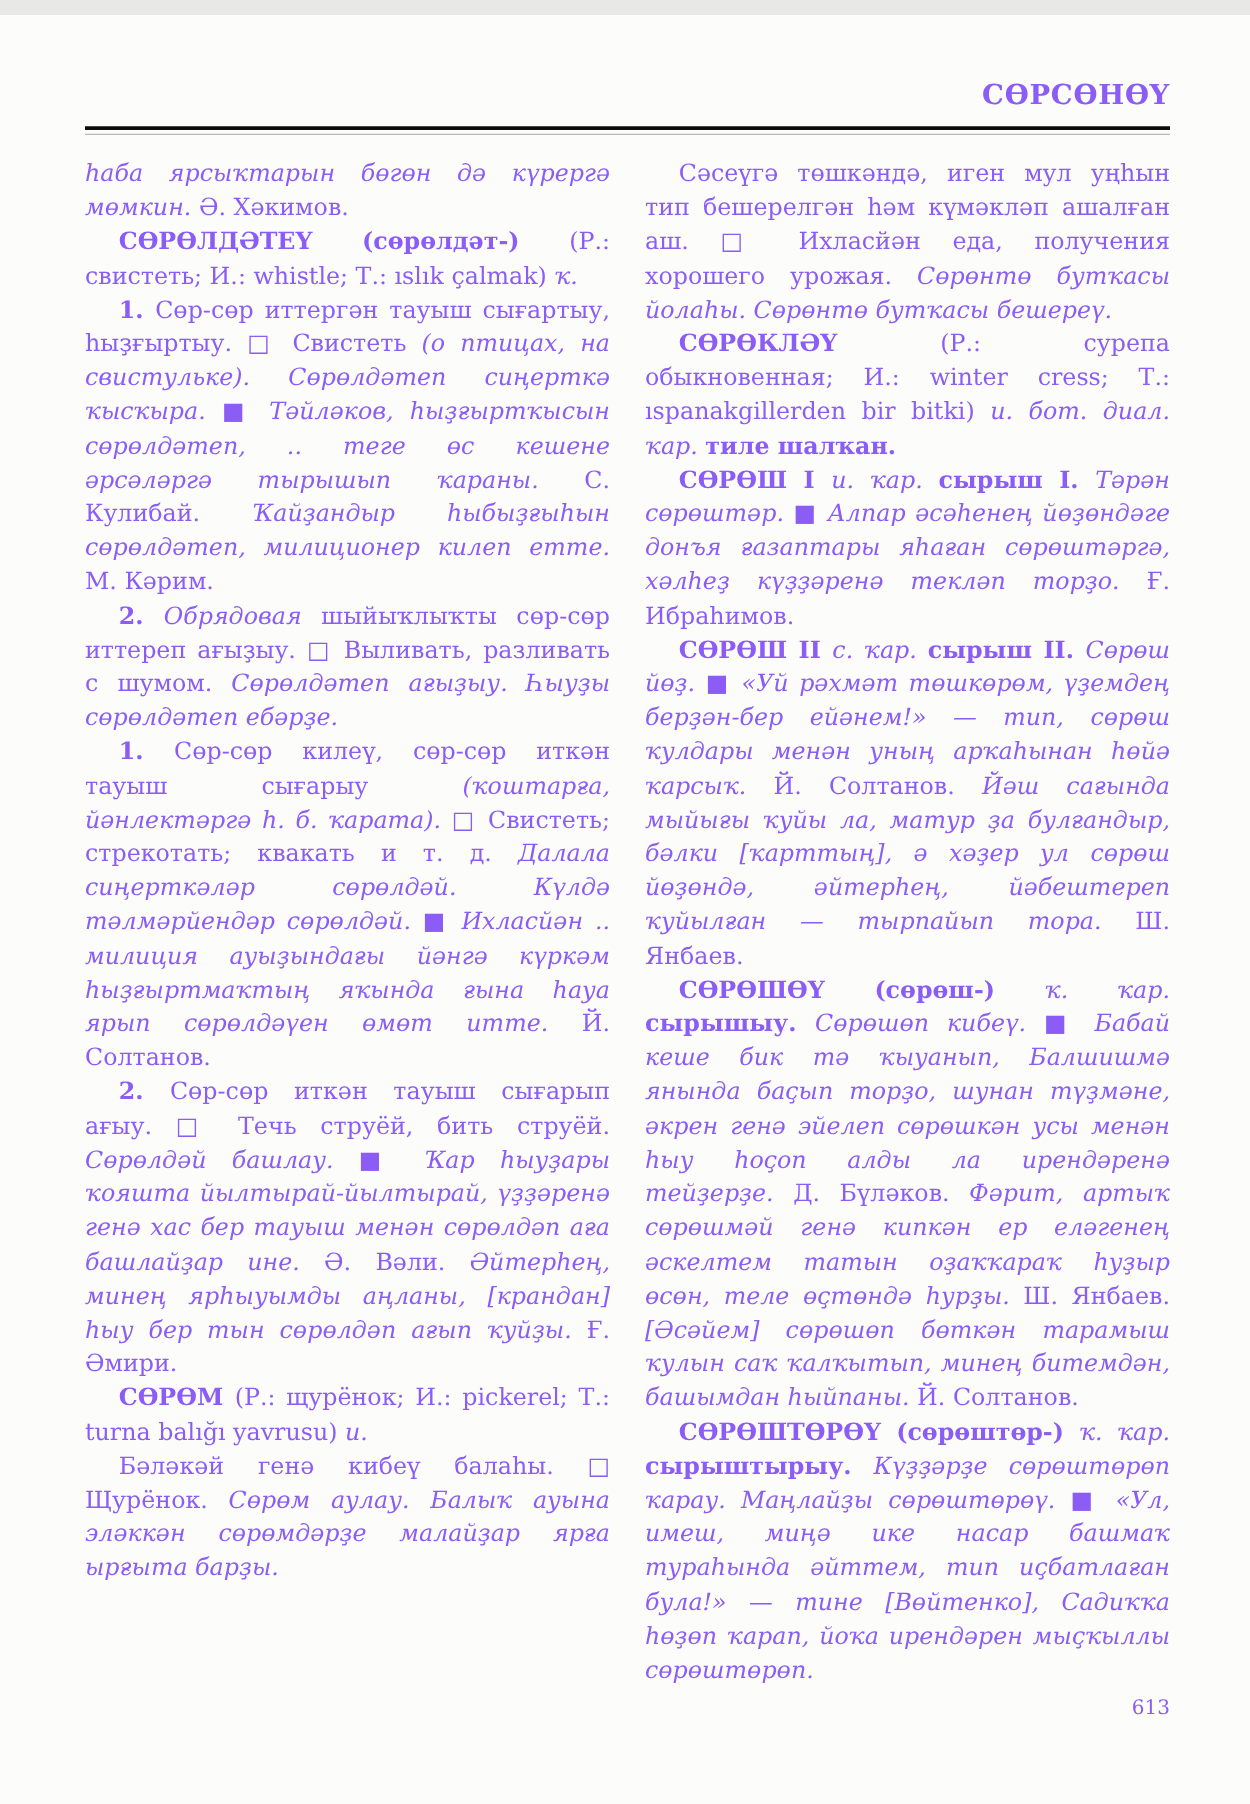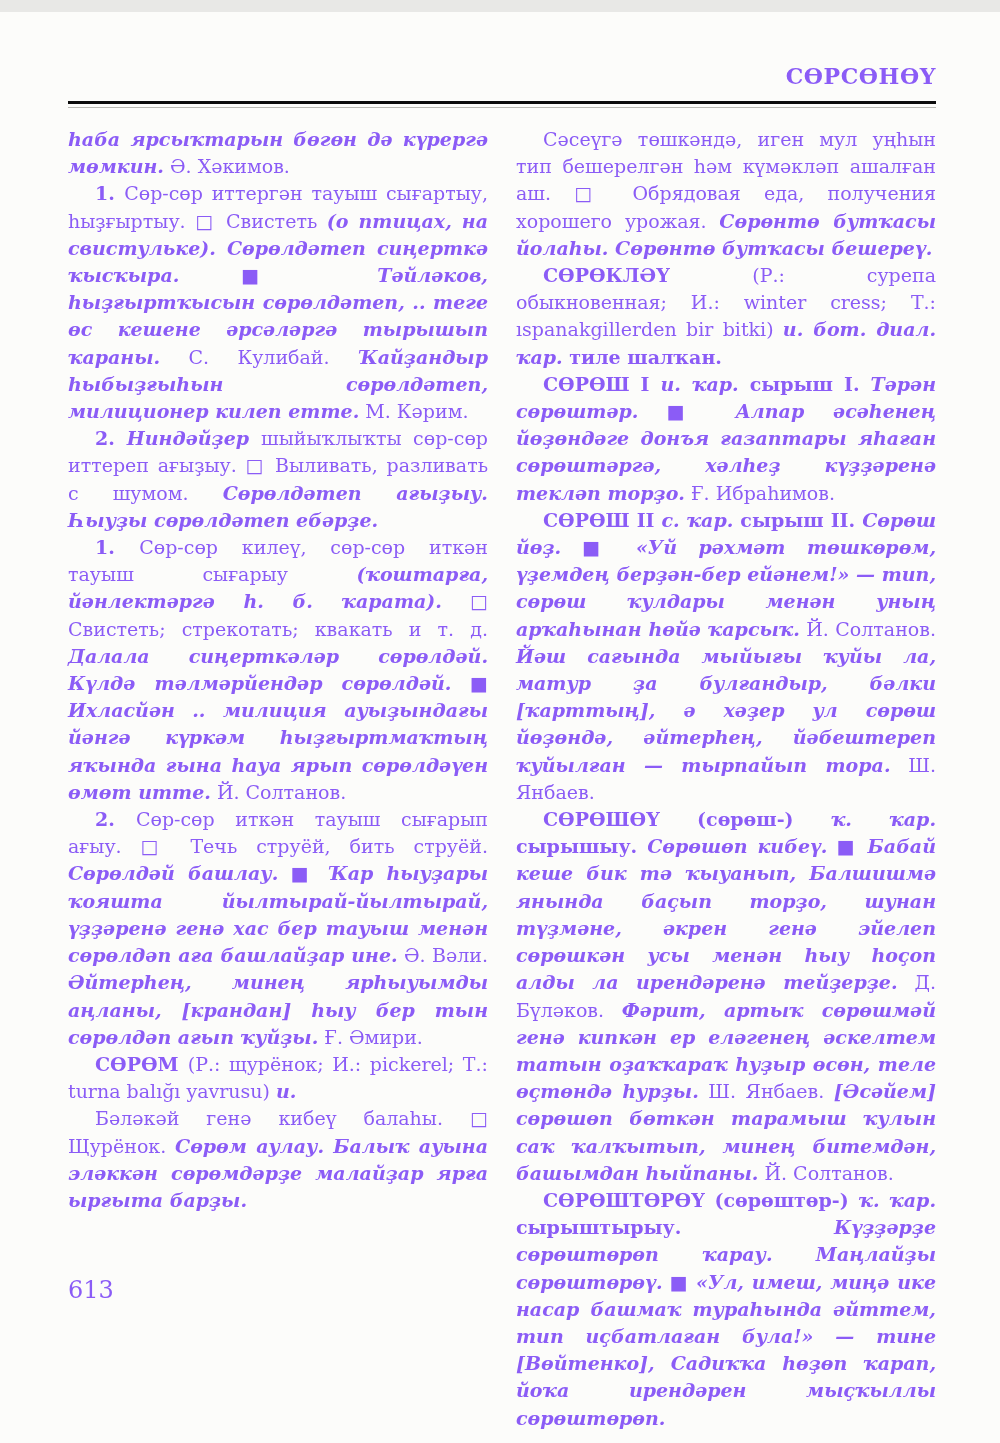--- a/index.html
+++ b/index.html
@@ -37,49 +37,50 @@
   .col {
     width: 420px;
     font-size: 19px;
     line-height: 27.2px;
     text-align: justify;
   }
   .para { margin: 0; text-indent: 27px; }
   .para.noindent { text-indent: 0; }
   .r { font-style: normal; font-weight: normal; }
   .b { font-weight: bold; }
-  .i { font-style: italic; font-weight: bold; }
+  .i { font-style: italic; }
   .page-number {
     position: absolute;
-    left: 68px; top: 1264px;
+    left: 68px; top: 1344px;
     width: 868px;
-    text-align: left;
-    font-size: 24px;
+    text-align: right;
+    font-size: 16px;
   }
 </style>
 </head>
 <body>
 
 <div class="page">
   <div class="content">
     <div class="running-head">СӨРСӨНӨҮ</div>
     <div class="head-rule"></div>
     <div class="head-rule-echo"></div>
     <div class="columns">
       <div class="col" id="col-left">
           <p class="para noindent"><span class="i">һаба ярсыҡтарын бөгөн дә күрергә мөмкин.</span><span class="r"> Ә. Хәкимов.</span></p>
+          <p class="para"><span class="b">СӨРӨЛДӘТЕҮ (сөрөлдәт-) </span><span class="r">(Р.: свистеть; И.: whistle; Т.: ıslık çalmak) </span><span class="i">ҡ.</span></p>
           <p class="para"><span class="b">1. </span><span class="r">Сөр-сөр иттергән тауыш сығартыу, һыҙғыртыу. □ Свистеть </span><span class="i">(о птицах, на свистульке). Сөрөлдәтеп сиңерткә ҡысҡыра.</span><span class="r"> ■ </span><span class="i">Тәйләков, һыҙғыртҡысын сөрөлдәтеп, .. теге өс кешене әрсәләргә тырышып ҡараны.</span><span class="r"> С. Кулибай. </span><span class="i">Ҡайҙандыр һыбыҙғыһын сөрөлдәтеп, милиционер килеп етте.</span><span class="r"> М. Кәрим.</span></p>
-          <p class="para"><span class="b">2. </span><span class="i">Ниндәйҙер </span><span class="r">шыйыҡлыҡты сөр-сөр иттереп ағыҙыу. □ Выливать, разливать с шумом. </span><span class="i">Сөрөлдәтеп ағыҙыу. Һыуҙы сөрөлдәтеп ебәрҙе.</span></p>
+          <p class="para"><span class="b">2. </span><span class="i">Обрядовая </span><span class="r">шыйыҡлыҡты сөр-сөр иттереп ағыҙыу. □ Выливать, разливать с шумом. </span><span class="i">Сөрөлдәтеп ағыҙыу. Һыуҙы сөрөлдәтеп ебәрҙе.</span></p>
           <p class="para"><span class="b">1. </span><span class="r">Сөр-сөр килеү, сөр-сөр иткән тауыш сығарыу </span><span class="i">(ҡоштарға, йәнлектәргә һ. б. ҡарата).</span><span class="r"> □ Свистеть; стрекотать; квакать и т. д. </span><span class="i">Далала сиңерткәләр сөрөлдәй. Күлдә тәлмәрйендәр сөрөлдәй.</span><span class="r"> ■ </span><span class="i">Ихласйән .. милиция ауыҙындағы йәнгә күркәм һыҙғыртмаҡтың яҡында ғына һауа ярып сөрөлдәүен өмөт итте.</span><span class="r"> Й. Солтанов.</span></p>
           <p class="para"><span class="b">2. </span><span class="r">Сөр-сөр иткән тауыш сығарып ағыу. □ Течь струёй, бить струёй. </span><span class="i">Сөрөлдәй башлау.</span><span class="r"> ■ </span><span class="i">Ҡар һыуҙары ҡояшта йылтырай-йылтырай, үҙҙәренә генә хас бер тауыш менән сөрөлдәп аға башлайҙар ине.</span><span class="r"> Ә. Вәли. </span><span class="i">Әйтерһең, минең ярһыуымды аңланы, [крандан] һыу бер тын сөрөлдәп ағып ҡуйҙы.</span><span class="r"> Ғ. Әмири.</span></p>
           <p class="para"><span class="b">СӨРӨМ </span><span class="r">(Р.: щурёнок; И.: pickerel; Т.: turna balığı yavrusu) </span><span class="i">и.</span></p>
           <p class="para"><span class="r">Бәләкәй генә кибеү балаһы. □ Щурёнок. </span><span class="i">Сөрөм аулау. Балыҡ ауына эләккән сөрөмдәрҙе малайҙар ярға ырғыта барҙы.</span></p>
         </div>
       <div class="col" id="col-right">
-          <p class="para"><span class="r">Сәсеүгә төшкәндә, иген мул уңһын тип бешерелгән һәм күмәкләп ашалған аш. □ Обрядовая еда, получения хорошего урожая. </span><span class="i">Сөрөнтө бутҡасы йолаһы. Сөрөнтө бутҡасы бешереү.</span></p>
+          <p class="para"><span class="r">Сәсеүгә төшкәндә, иген мул уңһын тип бешерелгән һәм күмәкләп ашалған аш. □ Ихласйән еда, получения хорошего урожая. </span><span class="i">Сөрөнтө бутҡасы йолаһы. Сөрөнтө бутҡасы бешереү.</span></p>
           <p class="para"><span class="b">СӨРӨКЛӘҮ </span><span class="r">(Р.: сурепа обыкновенная; И.: winter cress; Т.: ıspanakgillerden bir bitki) </span><span class="i">и. бот. диал. ҡар. </span><span class="b">тиле шалҡан.</span></p>
           <p class="para"><span class="b">СӨРӨШ I </span><span class="i">и. ҡар. </span><span class="b">сырыш I. </span><span class="i">Тәрән сөрөштәр.</span><span class="r"> ■ </span><span class="i">Алпар әсәһенең йөҙөндәге донъя ғазаптары яһаған сөрөштәргә, хәлһеҙ күҙҙәренә текләп торҙо.</span><span class="r"> Ғ. Ибраһимов.</span></p>
           <p class="para"><span class="b">СӨРӨШ II </span><span class="i">с. ҡар. </span><span class="b">сырыш II. </span><span class="i">Сөрөш йөҙ.</span><span class="r"> ■ </span><span class="i">«Уй рәхмәт төшкөрөм, үҙемдең берҙән-бер ейәнем!» — тип, сөрөш ҡулдары менән уның арҡаһынан һөйә ҡарсыҡ.</span><span class="r"> Й. Солтанов. </span><span class="i">Йәш сағында мыйығы ҡуйы ла, матур ҙа булғандыр, бәлки [ҡарттың], ә хәҙер ул сөрөш йөҙөндә, әйтерһең, йәбештереп ҡуйылған — тырпайып тора.</span><span class="r"> Ш. Янбаев.</span></p>
           <p class="para"><span class="b">СӨРӨШӨҮ (сөрөш-) </span><span class="i">ҡ. ҡар. </span><span class="b">сырышыу. </span><span class="i">Сөрөшөп кибеү.</span><span class="r"> ■ </span><span class="i">Бабай кеше бик тә ҡыуанып, Балшишмә янында баҫып торҙо, шунан түҙмәне, әкрен генә эйелеп сөрөшкән усы менән һыу һоҫоп алды ла ирендәренә тейҙерҙе.</span><span class="r"> Д. Бүләков. </span><span class="i">Фәрит, артыҡ сөрөшмәй генә кипкән ер еләгенең әскелтем татын оҙаҡҡараҡ һуҙыр өсөн, теле өҫтөндә һурҙы.</span><span class="r"> Ш. Янбаев. </span><span class="i">[Әсәйем] сөрөшөп бөткән тарамыш ҡулын саҡ ҡалҡытып, минең битемдән, башымдан һыйпаны.</span><span class="r"> Й. Солтанов.</span></p>
           <p class="para"><span class="b">СӨРӨШТӨРӨҮ (сөрөштөр-) </span><span class="i">ҡ. ҡар. </span><span class="b">сырыштырыу. </span><span class="i">Күҙҙәрҙе сөрөштөрөп ҡарау. Маңлайҙы сөрөштөрөү.</span><span class="r"> ■ </span><span class="i">«Ул, имеш, миңә ике насар башмаҡ тураһында әйттем, тип иҫбатлаған була!» — тине [Вөйтенко], Садиҡҡа һөҙөп ҡарап, йоҡа ирендәрен мыҫҡыллы сөрөштөрөп.</span></p>
         </div>
     </div>
   </div>
   <div class="page-number">613</div>
 </div>

